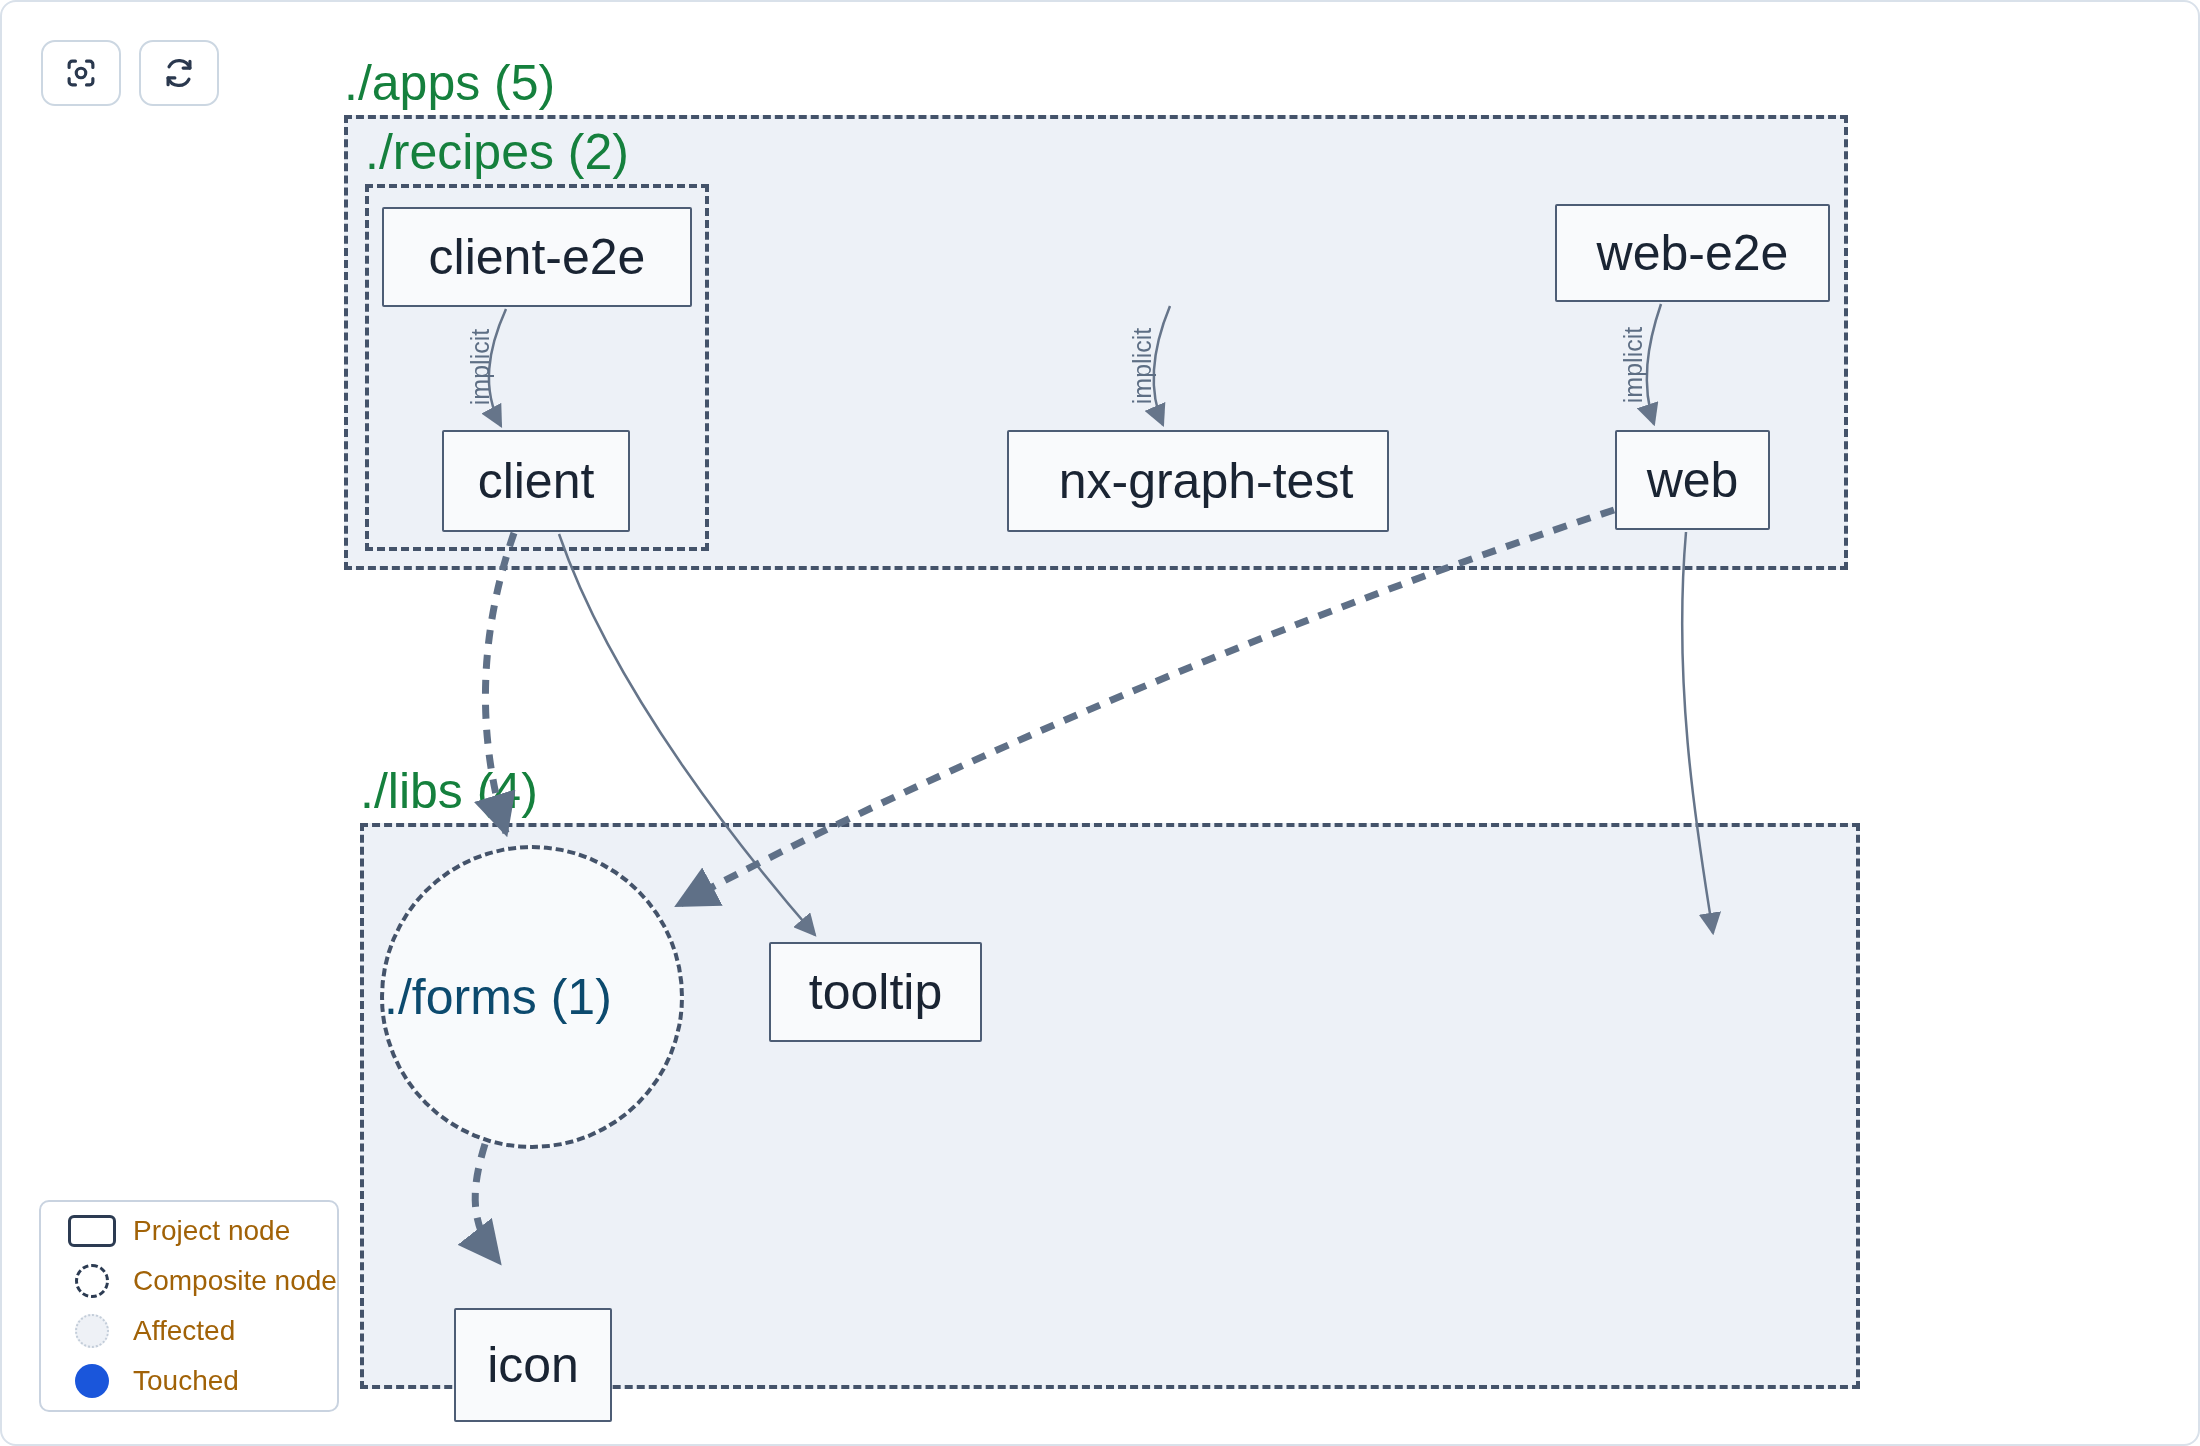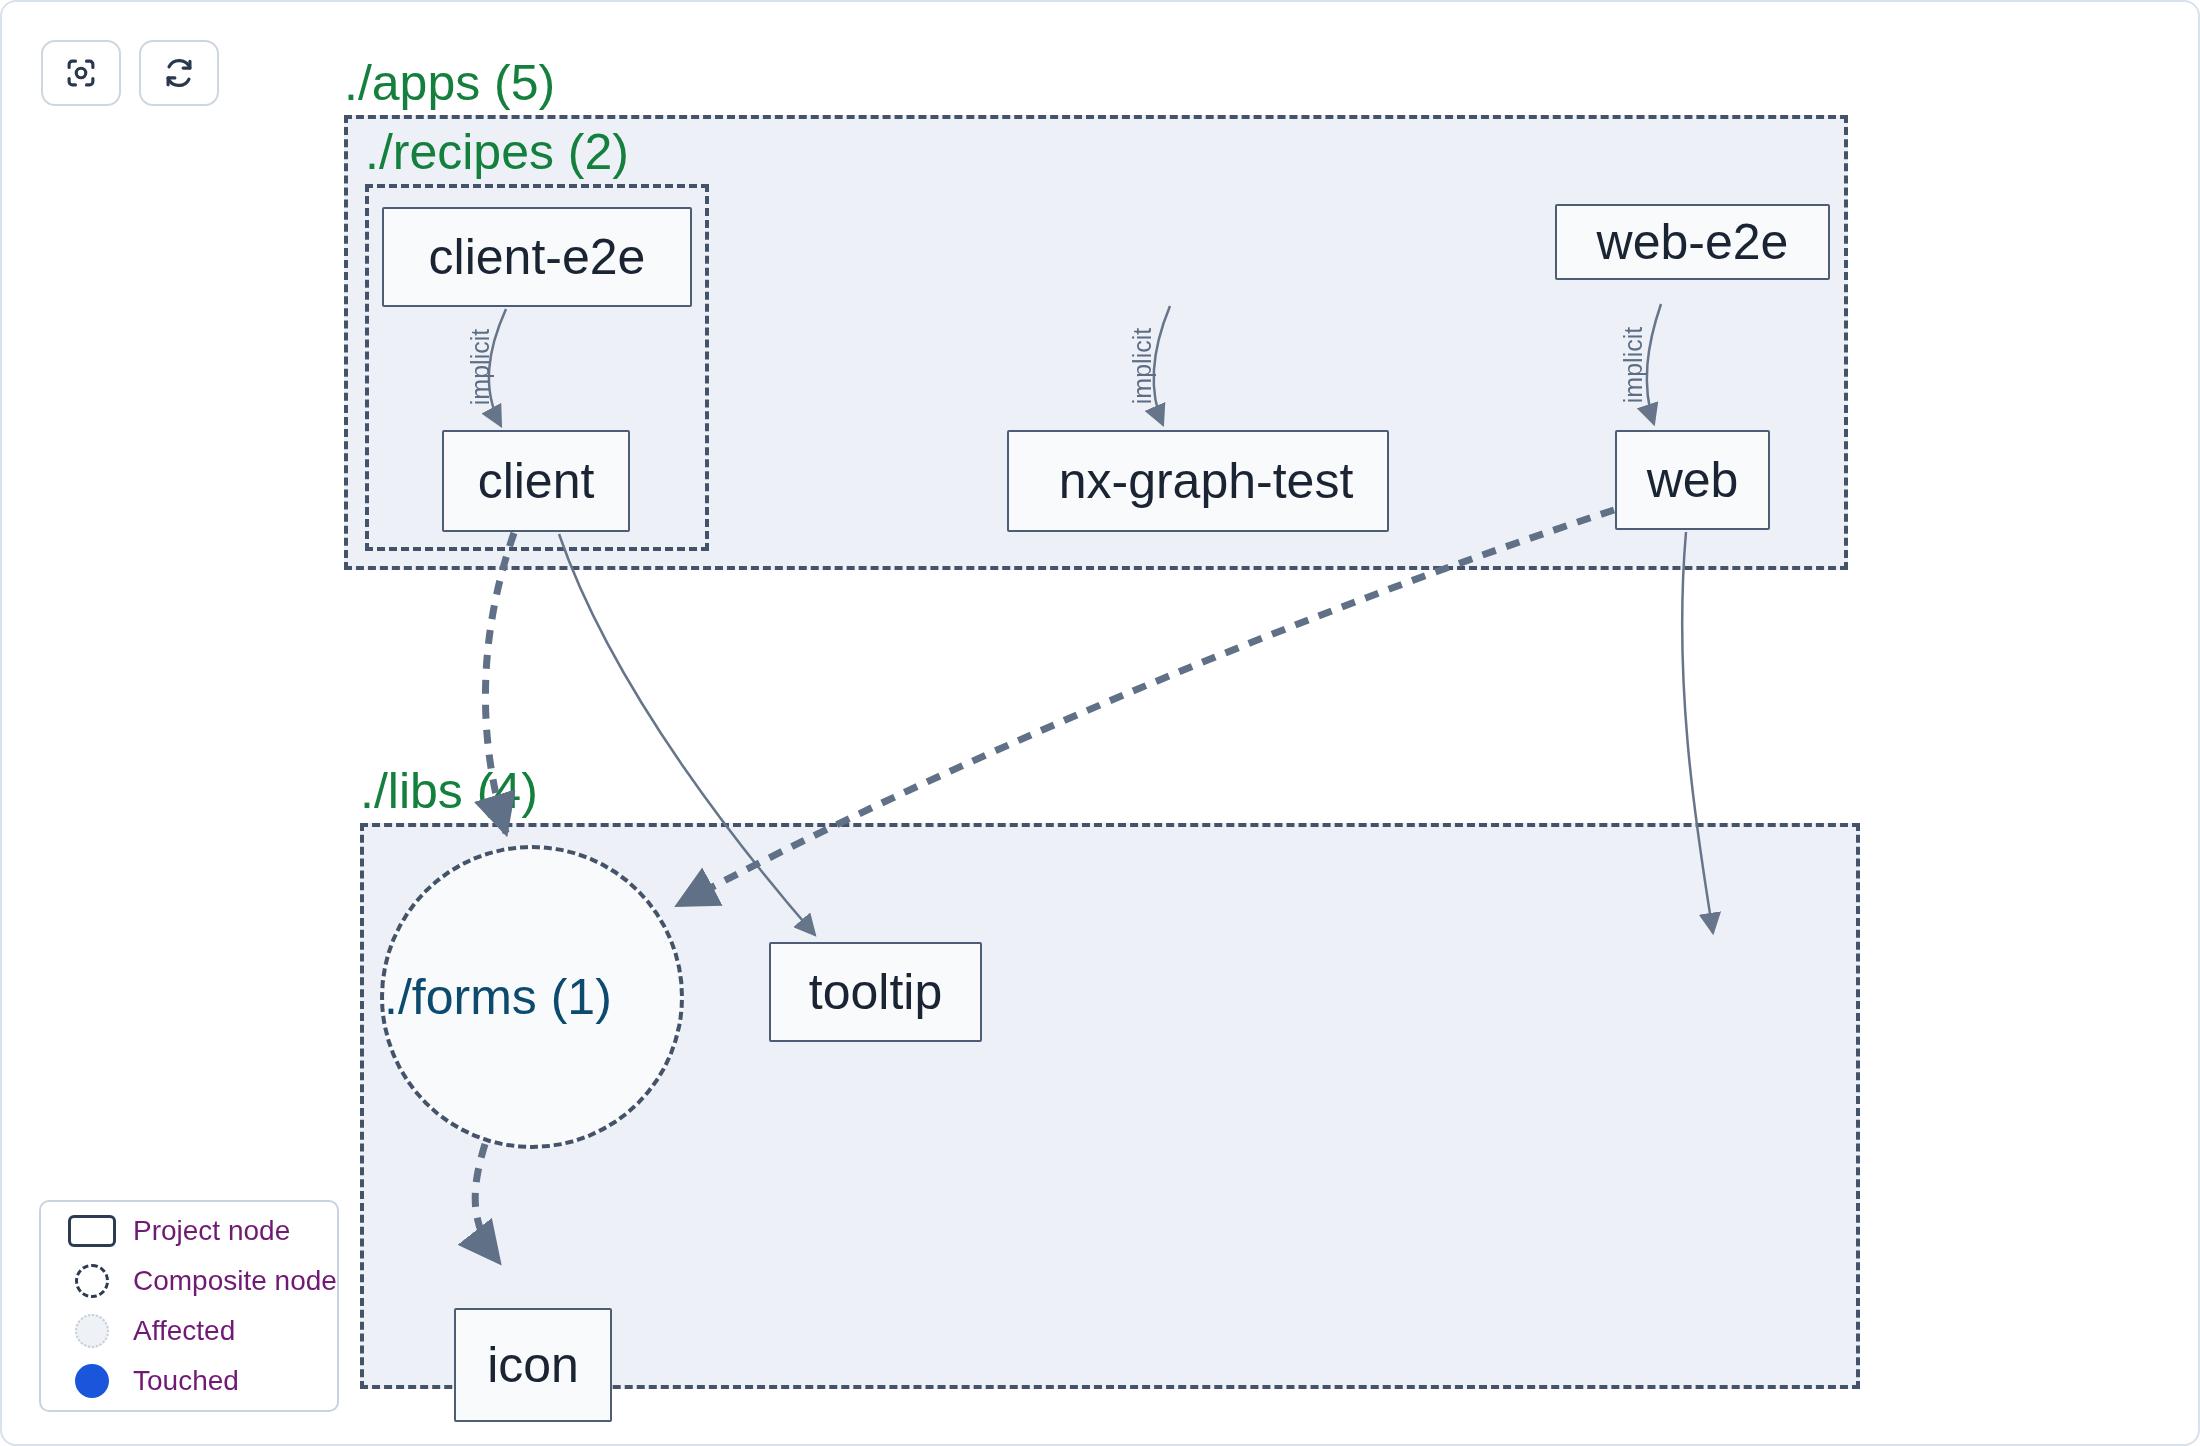--- a/index.html
+++ b/index.html
@@ -39,21 +39,21 @@
 
   
   .node {
     position:absolute; box-sizing:border-box; z-index:3; cursor:pointer;
     display:flex; align-items:center; justify-content:center;
     background:#f9fafc; border:2.5px solid #4d5d75; border-radius:2px;
     font-size:50px; color:#1a2433; white-space:nowrap;
   }
   #n-client-e2e        { left:380px;  top:205px;  width:310px; height:100px; }
   #n-nx-graph-test-e2e { left:948px;  top:202px;  width:495px; height:100px; }
-  #n-web-e2e           { left:1553px; top:202px;  width:275px; height:76px;  }
+  #n-web-e2e           { left:1553px; top:202px;  width:275px; height:98px;  }
   #n-client            { left:440px;  top:428px;  width:188px; height:102px; }
   #n-nx-graph-test     { left:1005px; top:428px;  width:382px; height:102px;padding-left:16px; }
   #n-web               { left:1613px; top:428px;  width:155px; height:100px; }
   #n-tooltip           { left:767px;  top:940px;  width:213px; height:100px; }
   #n-button            { left:1622px; top:938px;  width:218px; height:104px; }
   #n-icon              { left:452px;  top:1306px; width:158px; height:114px; }
 
   .composite {
     position:absolute; left:378px; top:843px; width:304px; height:304px; box-sizing:border-box;
     border-radius:50%; border:4px dashed #44536a; background:#f8fafc; z-index:1; cursor:pointer;
@@ -68,21 +68,21 @@
   .edge-label { font-size:25px; fill:#5d6e84; text-anchor:middle; font-family:"Liberation Sans", sans-serif; }
 
   
   .legend {
     position:absolute; left:37px; top:1198px; width:300px; height:212px; box-sizing:border-box;
     background:#ffffff; border:2px solid #c9d3e0; border-radius:10px; z-index:5;
     display:flex; flex-direction:column; justify-content:center; gap:15px; padding:12px 0;
   }
   .legend-row { display:flex; align-items:center; height:36px; }
   .legend-icon-cell { width:58px; margin-left:22px; display:flex; justify-content:center; align-items:center; flex:none; }
-  .legend-label { font-size:28px; color:#701a75; margin-left:12px; white-space:nowrap; }
+  .legend-label { font-size:28px; color:#a16207; margin-left:12px; white-space:nowrap; }
   .icon-project   { width:48px; height:32px; box-sizing:border-box; border:3px solid #2c3b52; border-radius:6px; background:#ffffff; }
   .icon-composite { width:34px; height:34px; box-sizing:border-box; border:3px dashed #2c3b52; border-radius:50%; background:#ffffff; }
   .icon-affected  { width:34px; height:34px; box-sizing:border-box; border:2px dotted #c3cdd9; border-radius:50%; background:#eef1f6; }
   .icon-touched   { width:34px; height:34px; border-radius:50%; background:#1a56db; }
 </style>
 </head>
 <body>
 
 <div class="screen">
 

